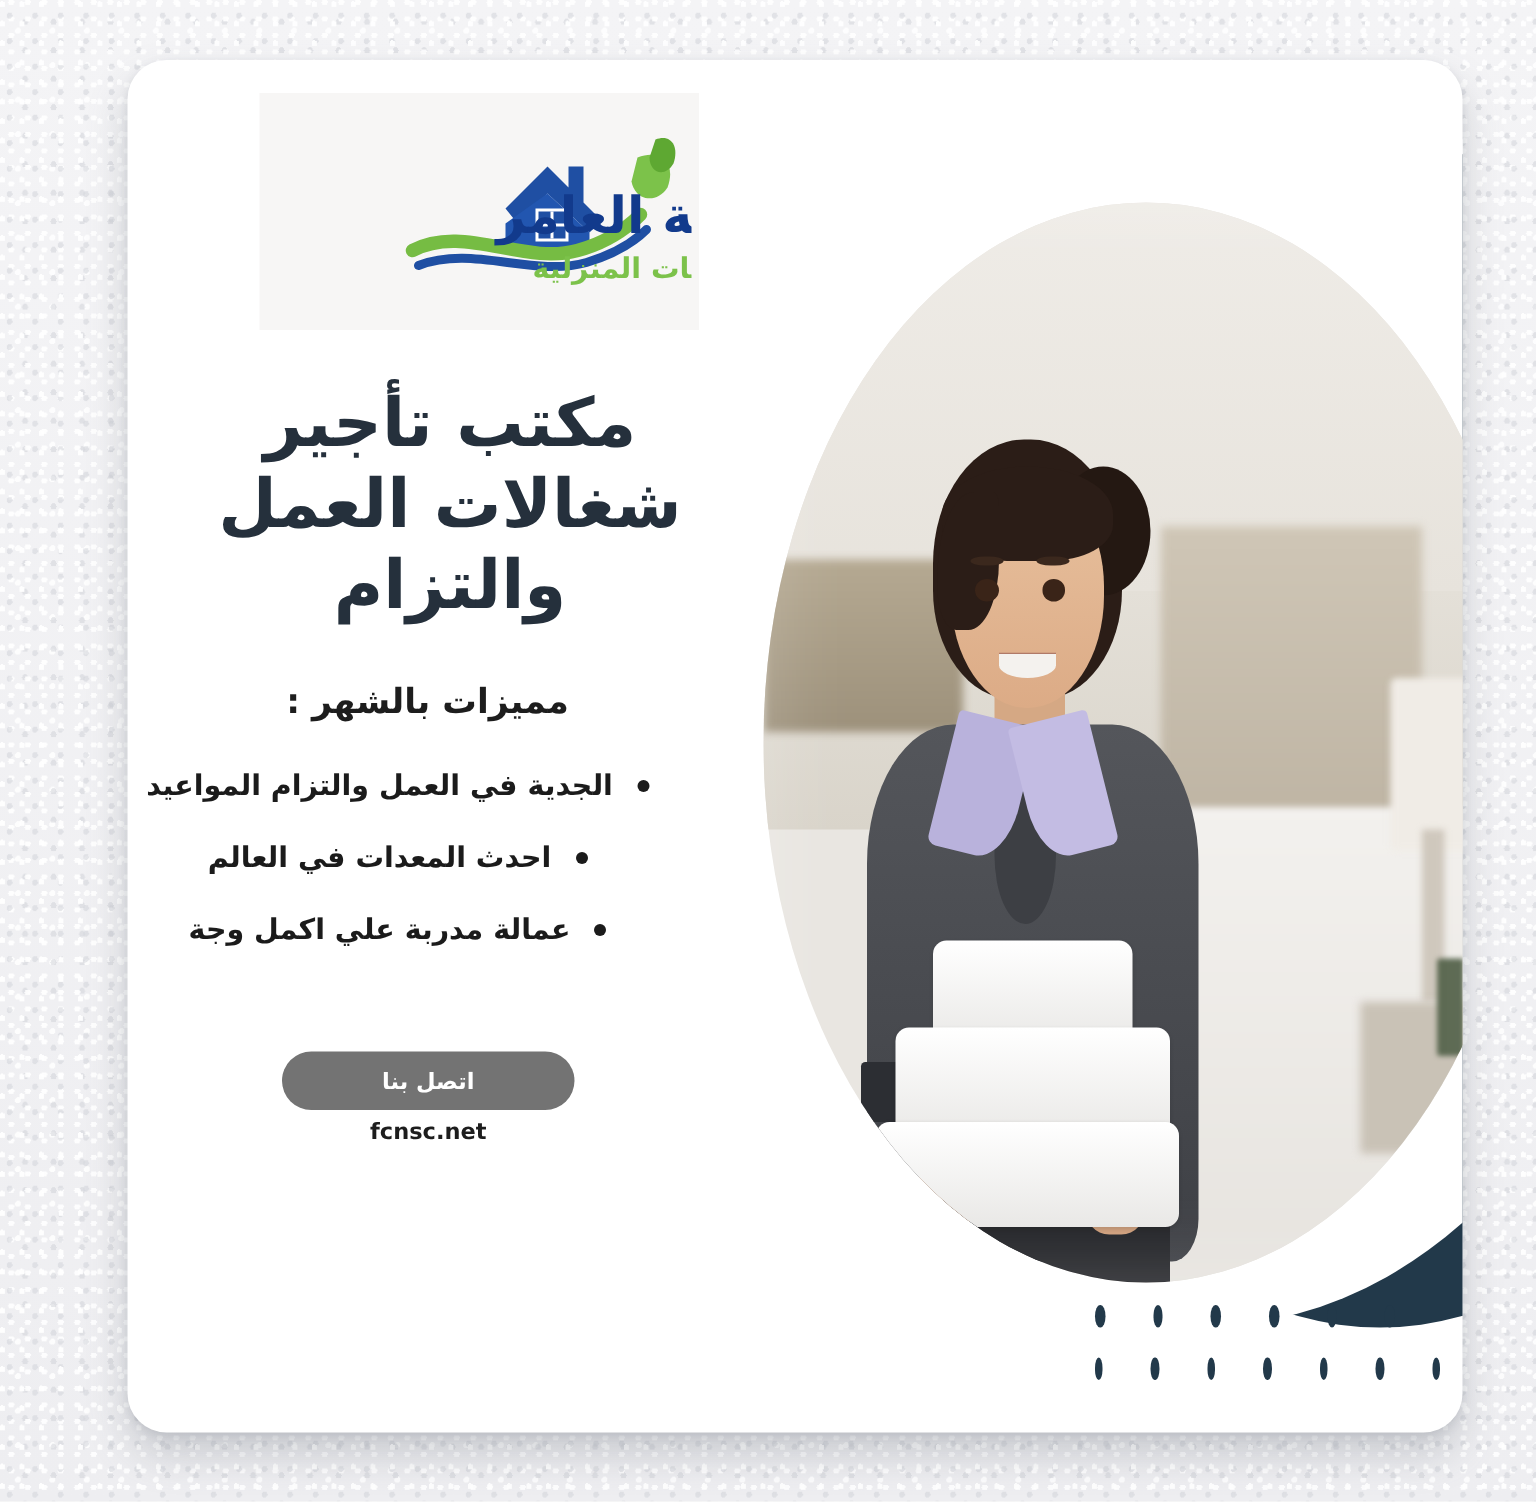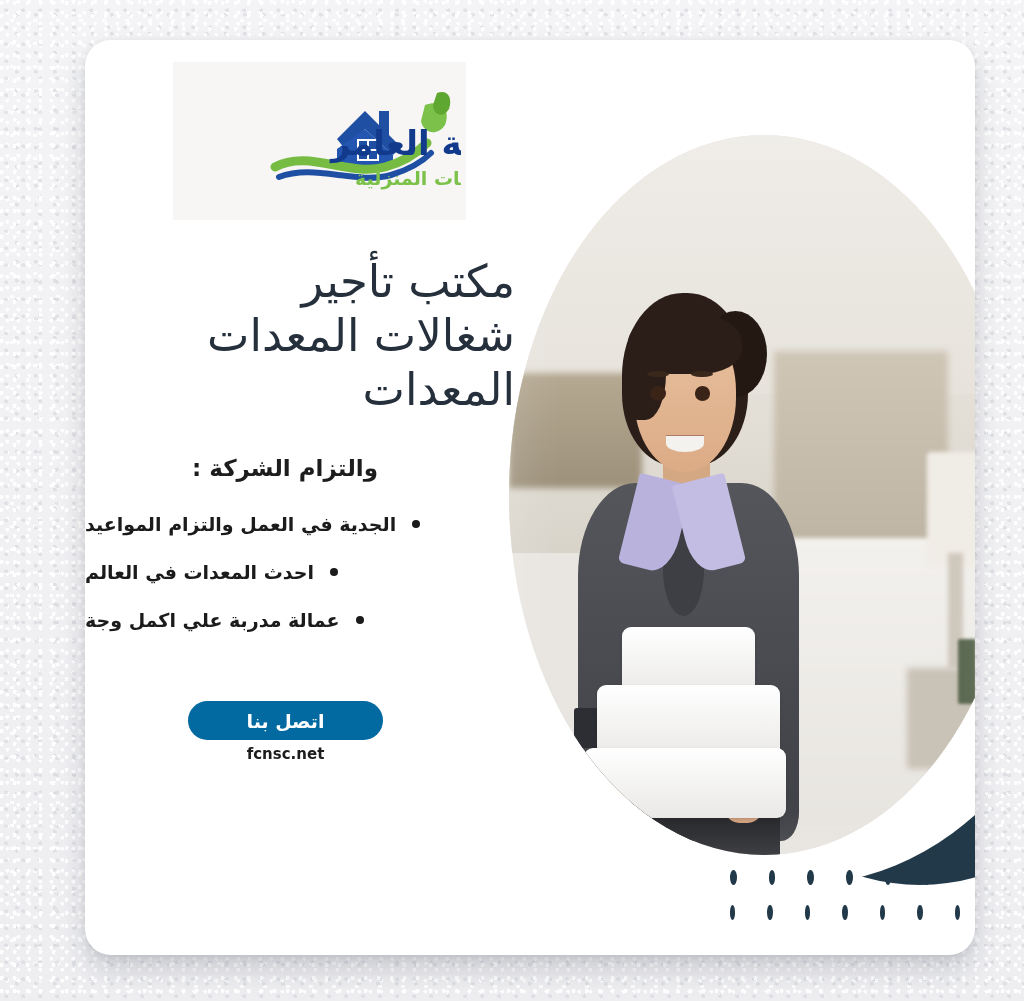--- a/index.html
+++ b/index.html
@@ -153,23 +153,24 @@
     position:absolute;left:88px;top:22px;
     width:293px;height:158px;
     background:#f7f6f5;
     display:flex;align-items:center;justify-content:center;
     overflow:hidden;
   }
   #logo-svg{width:282px;height:120px;display:block;}
 
   #headline{
     position:absolute;left:0;top:185px;width:430px;
+    text-align:center;
     color:#25303c;
     font-family:"DejaVu Sans","Liberation Sans",sans-serif;
-    font-weight:normal;
+    font-weight:bold;
     font-size:45px;
     line-height:1.20;
     letter-spacing:0px;
     direction:rtl;
   }
   #headline .hl-line{display:block;white-space:nowrap;}
 
   #features-heading{
     position:absolute;left:0;top:415px;width:400px;
     text-align:center;
@@ -179,42 +180,42 @@
     font-size:23px;
     direction:rtl;
   }
 
   #features-list{
     position:absolute;left:0;top:460px;width:420px;
     list-style:none;margin:0;padding:0;
     direction:rtl;
   }
   #features-list li{
-    display:flex;align-items:center;justify-content:flex-end;
+    display:flex;align-items:center;justify-content:center;
     padding-right:60px;
     height:48px;
     font-family:"DejaVu Sans","Liberation Sans",sans-serif;
     font-weight:bold;
     font-size:19px;
     color:#1b1b1b;
   }
   #features-list .bullet{
     width:8px;height:8px;border-radius:50%;background:#1b1b1b;
     margin-left:16px;flex:none;
   }
   #features-list .feat-text{white-space:nowrap;}
 
   #cta-button{
     position:absolute;left:103px;top:661px;
     width:195px;height:39px;
-    background:#0369a1;
+    background:#737373;
     border:none;border-radius:20px;
     color:#ffffff;
     font-family:"DejaVu Sans","Liberation Sans",sans-serif;
-    font-weight:bold;font-size:19px;
+    font-weight:bold;font-size:15px;
     cursor:pointer;
     display:flex;align-items:center;justify-content:center;
     direction:rtl;
   }
   #website-text{
     position:absolute;left:103px;top:705px;width:195px;
     text-align:center;
     color:#1d1d1d;
     font-family:"DejaVu Sans","Liberation Sans",sans-serif;
     font-weight:bold;font-size:15px;
@@ -315,25 +316,25 @@
         <path d="M258 12 C268 8 274 16 270 28 C264 38 254 34 254 24 Z" fill="#5ea832"></path>
 
         <text x="152" y="74" text-anchor="end" direction="rtl" font-family="DejaVu Sans, sans-serif" font-size="34" font-weight="bold" fill="#123a8c">شركة العامر</text>
 
         <text x="176" y="104" text-anchor="end" direction="rtl" font-family="DejaVu Sans, sans-serif" font-size="19" font-weight="bold" fill="#7cc24a">للخدمات المنزلية</text>
       </svg>
     </div>
 
     <h1 id="headline">
       <span class="hl-line">مكتب تأجير</span>
-      <span class="hl-line">شغالات المعدات</span>
-      <span class="hl-line">المعدات</span>
+      <span class="hl-line">شغالات العمل</span>
+      <span class="hl-line">والتزام</span>
     </h1>
 
-    <div id="features-heading">والتزام الشركة :</div>
+    <div id="features-heading">مميزات بالشهر :</div>
 
     <ul id="features-list">
       <li>
         <span class="bullet"></span>
         <span class="feat-text">الجدية في العمل والتزام المواعيد</span>
       </li>
       <li>
         <span class="bullet"></span>
         <span class="feat-text">احدث المعدات في العالم</span>
       </li>

